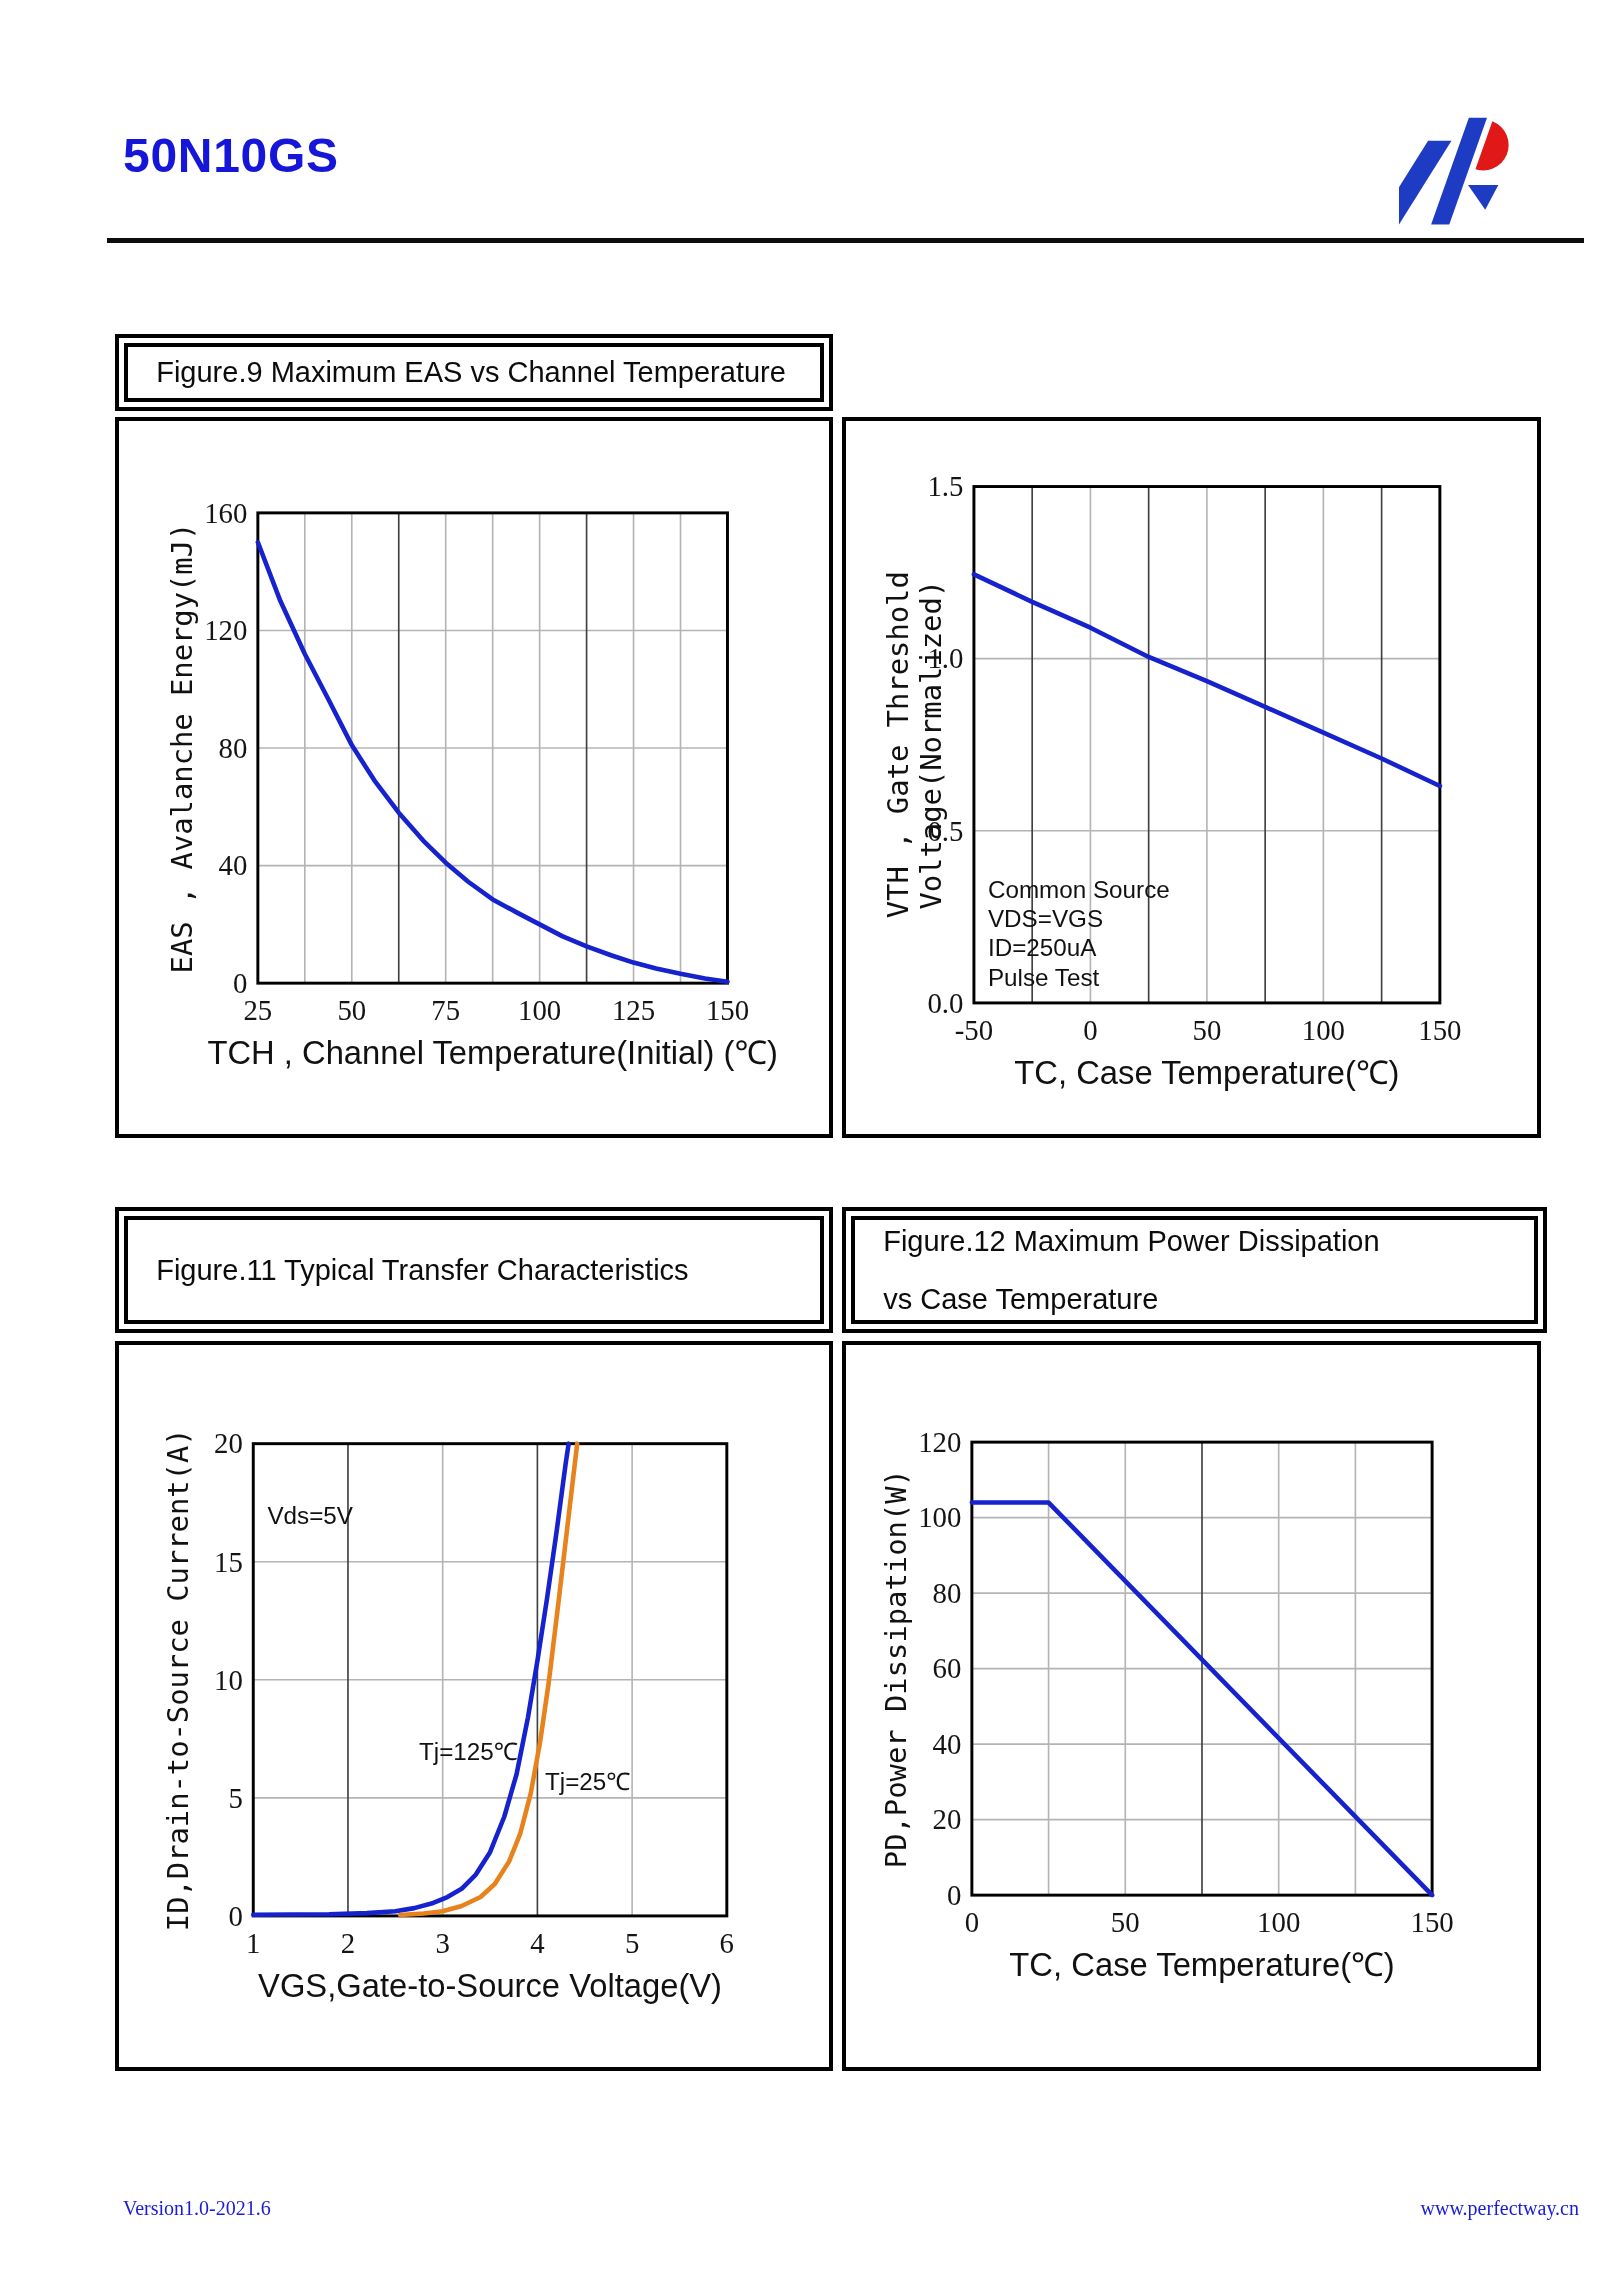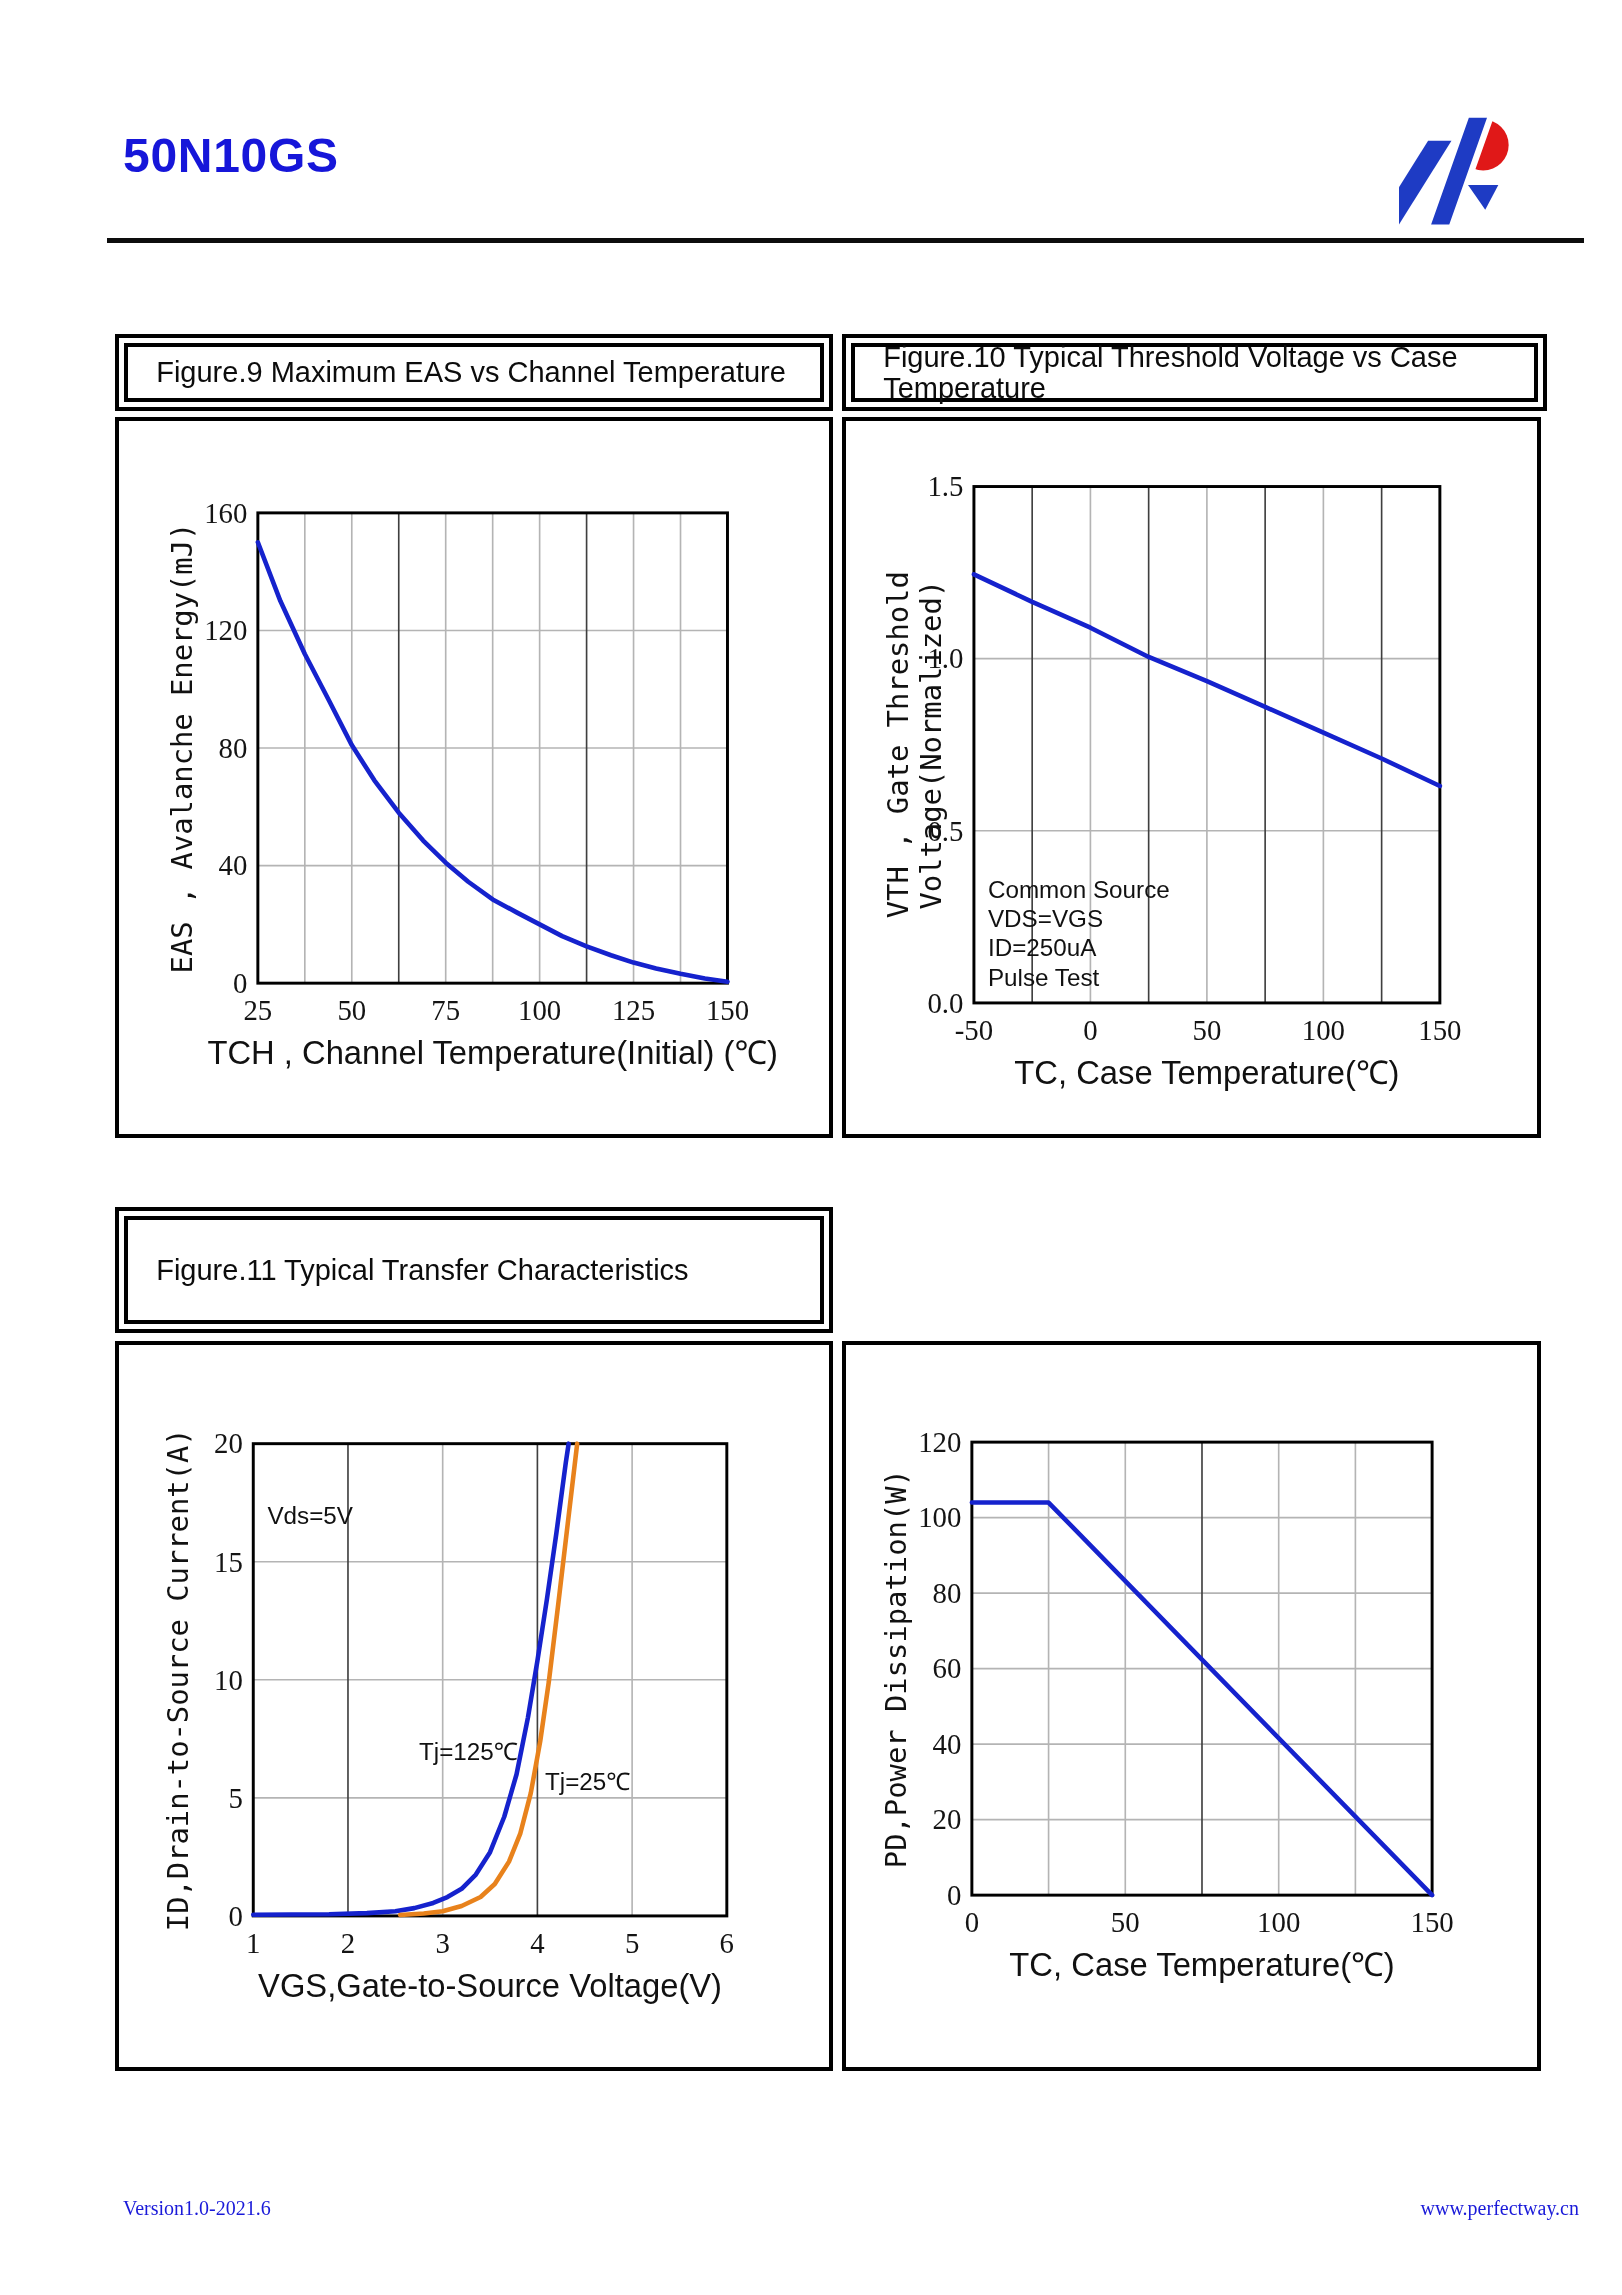--- a/index.html
+++ b/index.html
@@ -86,26 +86,20 @@
         <text x="196" y="693.5" text-anchor="end" class="tick">40</text>
         <text x="196" y="514" text-anchor="end" class="tick">80</text>
         <text x="196" y="334.5" text-anchor="end" class="tick">120</text>
         <text x="196" y="155" text-anchor="end" class="tick">160</text>
         <text x="570.5" y="982" text-anchor="middle" class="axis-x">TCH , Channel Temperature(Initial) (℃)</text>
         <text transform="translate(112,499) rotate(-90)" text-anchor="middle" class="axis-y">EAS , Avalanche Energy(mJ)</text>
         <polyline points="212,184.875 246.416,274.625 283.7,355.40000000000003 320.984,427.2 355.4,494.5125 389.81600000000003,548.3625 427.1,597.725 464.384,640.35625 498.8,674.0125 533.216,703.18125 570.5,730.10625 607.7840000000001,750.3 642.2,768.25 676.616,786.2 713.9,801.90625 751.184,815.36875 785.6,826.5875 820.016,835.5625 857.3000000000001,843.64 894.584,850.82 929,855.75625" fill="none" stroke="#1522cd" stroke-width="7" stroke-linejoin="round" stroke-linecap="round"></polyline>
       </svg>
   </div>
 
-  <div class="title-box t-fig10">
-    <div class="title-inner">
-      <div class="title-line">Figure.10 Typical Threshold Voltage vs Case Temperature</div>
-
-    </div>
-  </div>
   <div class="chart-box c-fig10">
     <svg class="chart" viewBox="0 0 1054 1088">
         <line x1="195" x2="906" y1="625.3333333333334" y2="625.3333333333334" stroke="#b4b4b4" stroke-width="2.5"></line>
         <line x1="195" x2="906" y1="362.66666666666674" y2="362.66666666666674" stroke="#b4b4b4" stroke-width="2.5"></line>
         <line x1="372.75" x2="372.75" y1="100" y2="888" stroke="#b4b4b4" stroke-width="2.5"></line>
         <line x1="550.5" x2="550.5" y1="100" y2="888" stroke="#b4b4b4" stroke-width="2.5"></line>
         <line x1="728.25" x2="728.25" y1="100" y2="888" stroke="#b4b4b4" stroke-width="2.5"></line>
         <line x1="283.875" x2="283.875" y1="100" y2="888" stroke="#3f3f3f" stroke-width="2.5"></line>
         <line x1="461.625" x2="461.625" y1="100" y2="888" stroke="#3f3f3f" stroke-width="2.5"></line>
         <line x1="639.375" x2="639.375" y1="100" y2="888" stroke="#3f3f3f" stroke-width="2.5"></line>
@@ -161,20 +155,26 @@
         <text x="566.5" y="995" text-anchor="middle" class="axis-x">VGS,Gate-to-Source Voltage(V)</text>
         <text transform="translate(105,510.5) rotate(-90)" text-anchor="middle" class="axis-y">ID,Drain-to-Source Current(A)</text>
         <polyline points="205,869.1975 320.68,868.4765 378.52000000000004,866.674 421.9,863.79 450.82000000000005,859.1035 479.74,851.1725 501.43,842.16 523.1200000000001,829.5425 544.81,807.9125 566.5,773.665 588.19,719.5899999999999 606.9879999999999,654.7 624.3399999999999,568.18 638.8,481.65999999999997 653.26,387.92999999999995 667.72,286.99 682.18,178.84000000000003 686.518,150" fill="none" stroke="#1522cd" stroke-width="7" stroke-linejoin="round" stroke-linecap="round"></polyline>
         <polyline points="429.13,869.558 465.28,867.395 494.2,863.79 523.1200000000001,855.859 552.04,842.16 573.73,822.3325 595.4200000000001,788.085 612.7719999999999,744.825 628.6780000000001,683.54 643.1380000000001,604.23 656.152,514.105 670.6119999999999,395.14000000000004 685.072,272.56999999999994 699.5319999999999,150" fill="none" stroke="#e8821c" stroke-width="7" stroke-linejoin="round" stroke-linecap="round"></polyline>
         <text x="226.69" y="272.56999999999994" text-anchor="start" class="note">Vds=5V</text>
         <text x="458.04999999999995" y="633.07" text-anchor="start" class="note">Tj=125℃</text>
         <text x="650.3679999999999" y="678.1325" text-anchor="start" class="note">Tj=25℃</text>
       </svg>
   </div>
 
+  <div class="title-box t-fig12">
+    <div class="title-inner">
+      <div class="title-line">Figure.12 Maximum Power Dissipation</div>
+      <div class="title-line">vs Case Temperature</div>
+    </div>
+  </div>
   <div class="chart-box c-fig12">
     <svg class="chart" viewBox="0 0 1054 1101">
         <line x1="192" x2="894" y1="723.8333333333334" y2="723.8333333333334" stroke="#b4b4b4" stroke-width="2.5"></line>
         <line x1="192" x2="894" y1="608.6666666666667" y2="608.6666666666667" stroke="#b4b4b4" stroke-width="2.5"></line>
         <line x1="192" x2="894" y1="493.5" y2="493.5" stroke="#b4b4b4" stroke-width="2.5"></line>
         <line x1="192" x2="894" y1="378.33333333333337" y2="378.33333333333337" stroke="#b4b4b4" stroke-width="2.5"></line>
         <line x1="192" x2="894" y1="263.16666666666663" y2="263.16666666666663" stroke="#b4b4b4" stroke-width="2.5"></line>
         <line x1="309" x2="309" y1="148" y2="839" stroke="#b4b4b4" stroke-width="2.5"></line>
         <line x1="426" x2="426" y1="148" y2="839" stroke="#b4b4b4" stroke-width="2.5"></line>
         <line x1="660" x2="660" y1="148" y2="839" stroke="#b4b4b4" stroke-width="2.5"></line>

